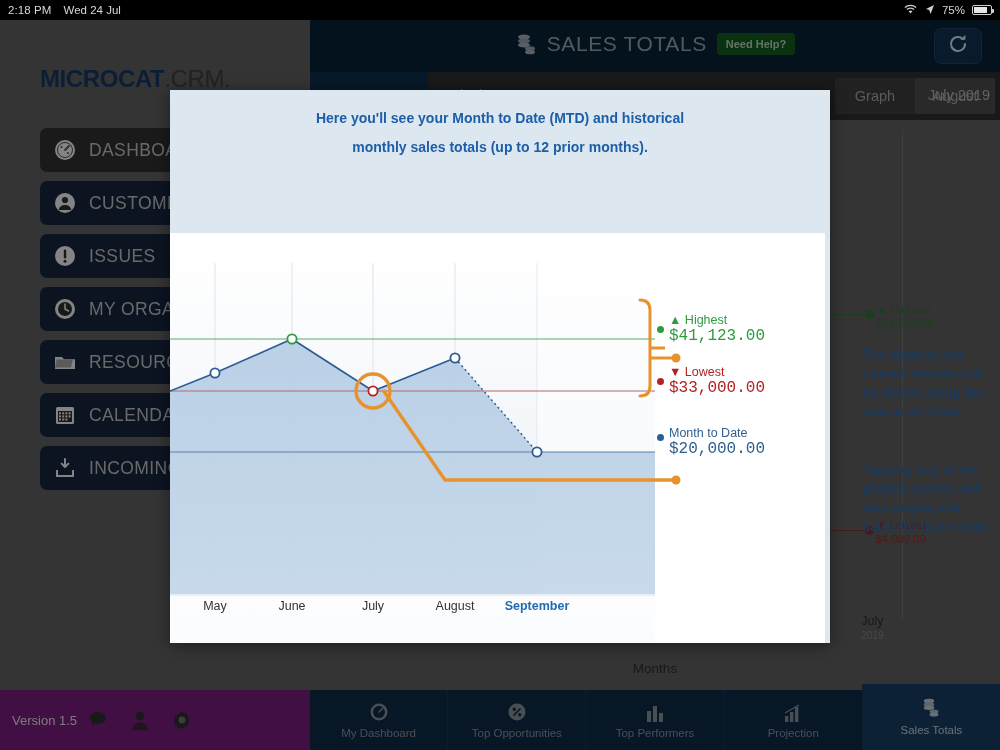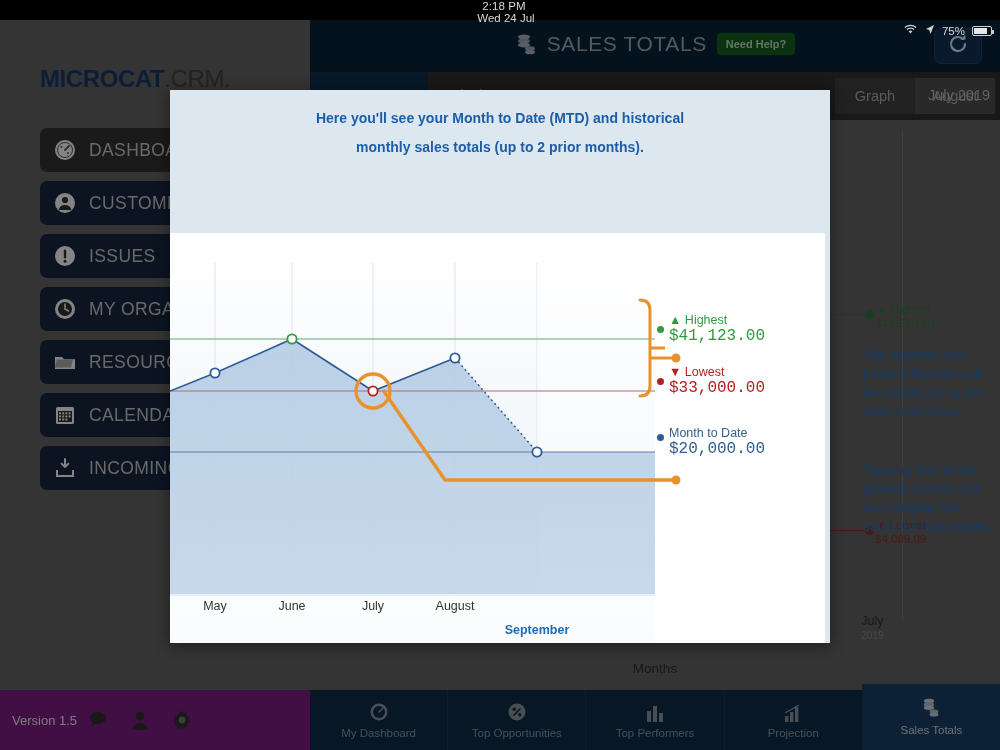--- a/index.html
+++ b/index.html
@@ -7,21 +7,21 @@
     width: 1000px; height: 750px;
     font-family: "Liberation Sans", sans-serif;
     overflow: hidden; background: #000;
   }
   #app { position: relative; width: 1000px; height: 750px; }
 
   
   .statusbar {
     position: absolute; top: 0; left: 0; width: 1000px; height: 20px;
     background: #000; color: #d8d8d8; font-size: 11.5px;
-    display: flex; align-items: center; z-index: 60; flex-direction: column;
+    display: flex; align-items: center; z-index: 60;
   }
   .sb-time { margin-left: 8px; font-weight: 500; letter-spacing: .1px; }
   .sb-date { margin-left: 12px; }
   .sb-right { margin-left: auto; display: flex; align-items: center; gap: 7px; margin-right: 8px; }
   .sb-batt-txt { font-size: 11.5px; }
   .batt { width: 20px; height: 10px; border: 1px solid #cfcfcf; border-radius: 2px; position: relative; }
   .batt::after { content:""; position:absolute; right:-3px; top:3px; width:2px; height:4px; background:#cfcfcf; border-radius:0 1px 1px 0;}
   .batt i { position:absolute; left:1px; top:1px; bottom:1px; width:70%; background:#e6e6e6; display:block; }
 
   
@@ -115,21 +115,21 @@
   }
   .modaldesc { padding: 14px 60px 0 60px; text-align:center; color:#1c5ea8; font-size: 14px; font-weight: bold; line-height: 29px; }
 
   
   .chartpanel { position:absolute; left: 0; top: 143px; width: 485px; height: 410px;
     background: linear-gradient(180deg,#ffffff 0%,#ffffff 60%,#fbfcfd 100%); }
   .plot { position:absolute; left: 0; top: 18px; width: 485px; height: 345px; }
   .plotsvg { position:absolute; left:0; top:0; }
   .xlabels { position:absolute; left: 0; bottom: 24px; width: 485px; height: 20px; }
   .xl { position:absolute; transform: translateX(-50%); font-size: 12.5px; color:#333; }
-  .xl.current { color:#1f6cb5; font-weight: bold; margin-top: 24px; }
+  .xl.current { color:#1f6cb5; font-weight: bold; }
 
   
   .legend { position:absolute; left: 485px; top: 143px; width: 170px; height: 410px; background:#fff; }
   .lg-row { position:absolute; left: 14px; }
   .lg-title { font-size: 12.5px; line-height: 15px; }
   .lg-val { font-size: 16px; line-height: 16px; font-family: Liberation Mono, monospace; }
   .lg-dot { position:absolute; left: 2px; width: 7px; height: 7px; border-radius: 50%; }
 
   .annot { position:absolute; left: 693px; width: 130px; color:#1b3a5c; font-size: 13px; font-weight: bold; line-height: 19px; }
   .overlaysvg { position:absolute; left:0; top:0; width: 660px; height: 553px; pointer-events:none; }
@@ -435,21 +435,21 @@
       </div>
     </div>
   </div>
 
   <div class="scrim"></div>
 
   <div class="modal">
 
     <div class="modaldesc">
       <div>Here you'll see your Month to Date (MTD) and historical</div>
-      <div>monthly sales totals (up to 2 prior months).</div>
+      <div>monthly sales totals (up to 12 prior months).</div>
     </div>
 
     <div class="chartpanel">
       <div class="plot">
         <svg class="plotsvg" width="485" height="345" viewBox="0 0 485 345">
           <defs>
             <linearGradient id="bgGrad" x1="0" y1="0" x2="0" y2="1">
               <stop offset="0" stop-color="#ffffff"></stop>
               <stop offset="1" stop-color="#e9eff6"></stop>
             </linearGradient>

